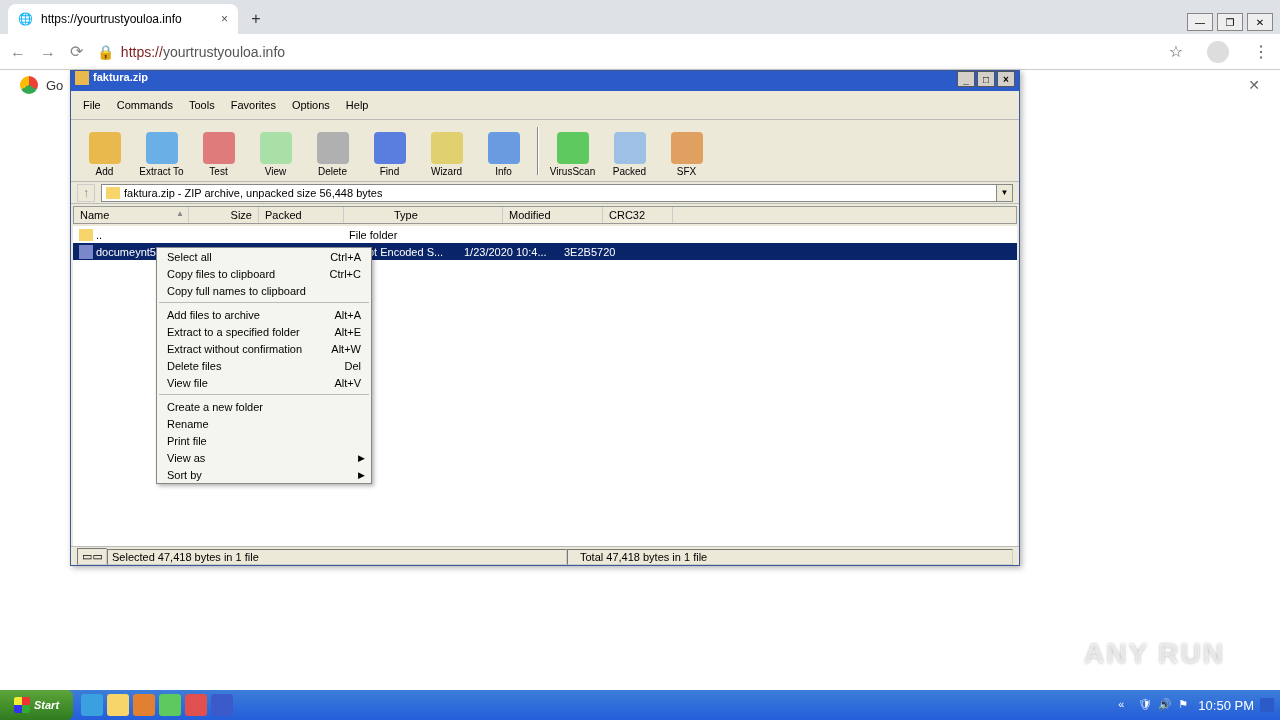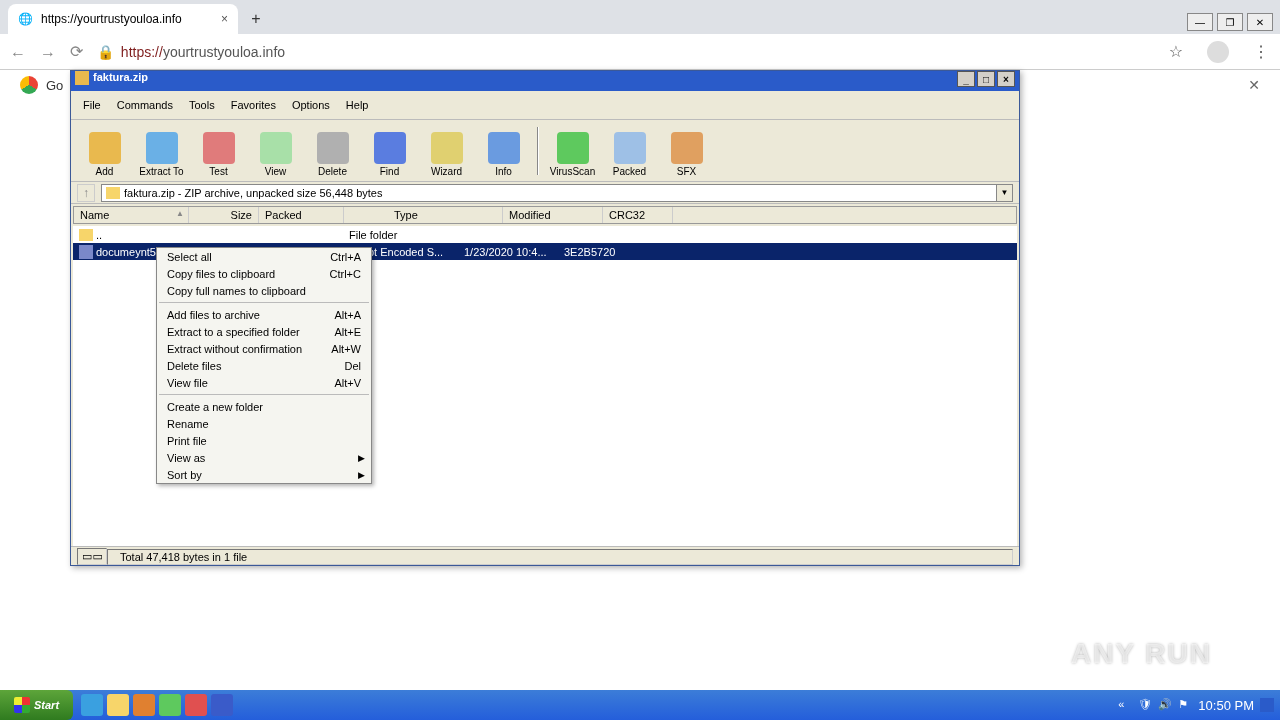--- a/index.html
+++ b/index.html
@@ -74,21 +74,21 @@
 
 .taskbar { position:absolute; bottom:0; left:0; right:0; height:30px; background:linear-gradient(#3c7dd8,#245edb); display:flex; align-items:center; color:#fff; font-size:11px; }
 .start { height:30px; padding:0 14px; background:linear-gradient(#5da53a,#2f7b1f); display:flex; align-items:center; gap:4px; cursor:pointer; border-radius:0 6px 6px 0; font-style:italic; font-weight:bold; }
 .start .flag { width:16px; height:16px; background:conic-gradient(#e33 0 90deg,#3a3 90deg 180deg,#33e 180deg 270deg,#ee3 270deg 360deg); border-radius:2px; }
 .tb-icons { display:flex; gap:4px; margin-left:8px; }
 .tb-ico { width:22px; height:22px; border-radius:3px; cursor:pointer; }
 .tray { margin-left:auto; display:flex; align-items:center; gap:6px; padding-right:6px; }
 .tray .clock { font-size:13px; }
 .tray .tico { width:14px; height:14px; cursor:pointer; }
 
-.watermark { position:absolute; right:24px; bottom:50px; color:rgba(255,255,255,.6); font-size:28px; font-weight:600; letter-spacing:2px; display:flex; align-items:center; gap:24px; text-shadow:0 0 3px rgba(0,0,0,.3); }
+.watermark { position:absolute; right:24px; bottom:50px; color:rgba(255,255,255,.6); font-size:28px; font-weight:600; letter-spacing:2px; display:flex; align-items:center; gap:11px; text-shadow:0 0 3px rgba(0,0,0,.3); }
 .watermark .tri { width:0; height:0; border-left:20px solid rgba(255,255,255,.5); border-top:12px solid transparent; border-bottom:12px solid transparent; }
 </style>
 </head>
 <body>
 
 <div class="browser-tabbar">
   <div class="tab">
     <span>🌐</span>
     <span>https://yourtrustyouloa.info</span>
     <span class="tab-close">×</span>
@@ -218,20 +218,21 @@
         </div>
         <div class="c size"></div>
         <div class="c packed"></div>
         <div class="c type">Script Encoded S...</div>
         <div class="c mod">1/23/2020 10:4...</div>
         <div class="c crc">3E2B5720</div>
       </div>
     </div>
   <div class="wr-status">
     <div class="sbox s1">▭▭</div>
+    <div class="sbox s2">Selected 47,418 bytes in 1 file</div>
     <div class="sbox s3">Total 47,418 bytes in 1 file</div>
   </div>
 </div>
 
 <div class="ctx" id="ctx">
     <div class="ctx-row">
       <span>Select all</span>
       <span class="ctx-sc">Ctrl+A</span>
     </div>
     <div class="ctx-row">

